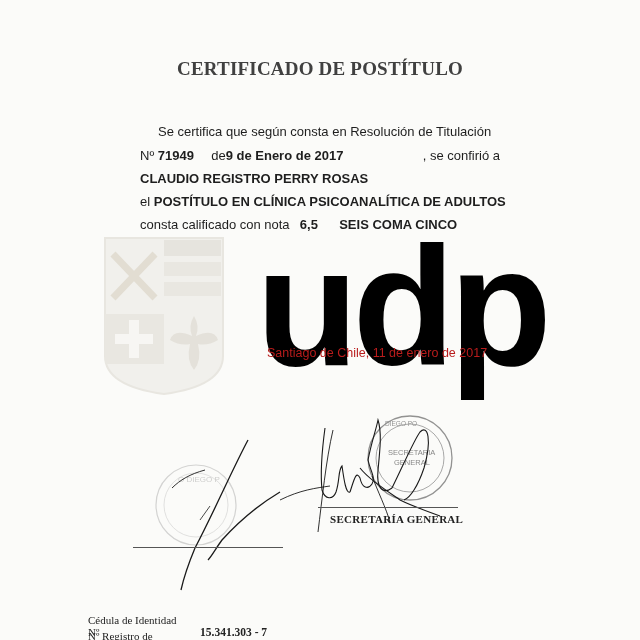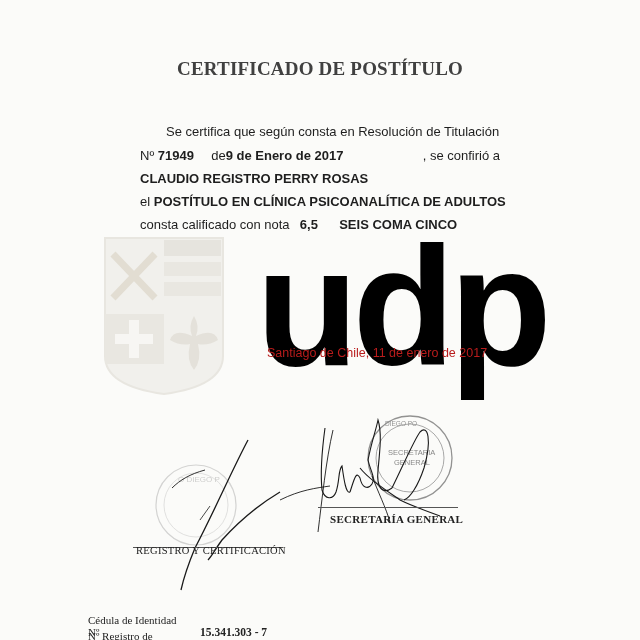--- a/index.html
+++ b/index.html
@@ -24,21 +24,21 @@
     .title {
       position: absolute; left: 0; width: 640px; top: 58px;
       text-align: center;
       font-family: "Liberation Serif", serif; font-weight: bold;
       font-size: 19px; color: #404040; letter-spacing: 0.2px;
     }
     .line {
       position: absolute; left: 140px; font-size: 13px; white-space: nowrap; color: #1e1e1e;
     }
     .line b { font-weight: bold; }
-    .l1 { top: 124px; left: 158px; margin-left: 8px; }
+    .l1 { top: 124px; left: 158px; }
     .l2 { top: 148px; }
     .l3 { top: 171px; }
     .l4 { top: 194px; }
     .l5 { top: 217px; }
     .l6 { top: 240px; }
     .gap { display: inline-block; }
     .place-date {
       position: absolute; left: 267px; top: 346px; font-size: 12.5px; color: #b91c1c;
     }
     .sig-line { position: absolute; height: 1px; background: #555; }
@@ -137,21 +137,20 @@
       <path d="M350 492 C354 480 356 470 360 478 C362 488 368 490 372 484 C376 478 370 470 368 460 C372 440 376 430 378 420 C382 432 380 450 378 470 C376 490 384 494 392 488"></path>
       <path d="M392 488 C402 468 414 440 420 432 C428 424 432 440 424 468 C418 486 410 498 404 500"></path>
       <path d="M360 468 C368 478 380 486 400 500 C412 506 424 510 440 516"></path>
       <path d="M333 430 C326 460 322 500 318 532" stroke-width="0.9"></path>
       <path d="M372 476 C378 492 386 508 390 522" stroke-width="0.9"></path>
       <path d="M280 500 C300 490 316 488 330 486" stroke-width="0.9"></path>
     </g>
   </svg>
 
   <div class="sig-line" style="left:133px; top:547px; width:150px;"></div>
-  <div class="sig-label" style="left:136px; top:545px;">REGISTRO Y CERTIFICACIÓN</div>
 
   <div class="sig-line" style="left:318px; top:507px; width:140px;"></div>
   <div class="sig-label bold" style="left:330px; top:513px;">SECRETARÍA GENERAL</div>
 
   <div class="footer-row" style="top:614px;">
     <span class="k">Cédula de Identidad Nº</span><span class="gap" style="width:15px"></span><span class="v">15.341.303 - 7</span>
   </div>
   <div class="footer-row" style="top:630px;">
     <span class="k">Nº Registro de Titulación</span><span class="gap" style="width:15px"></span>
   </div>

